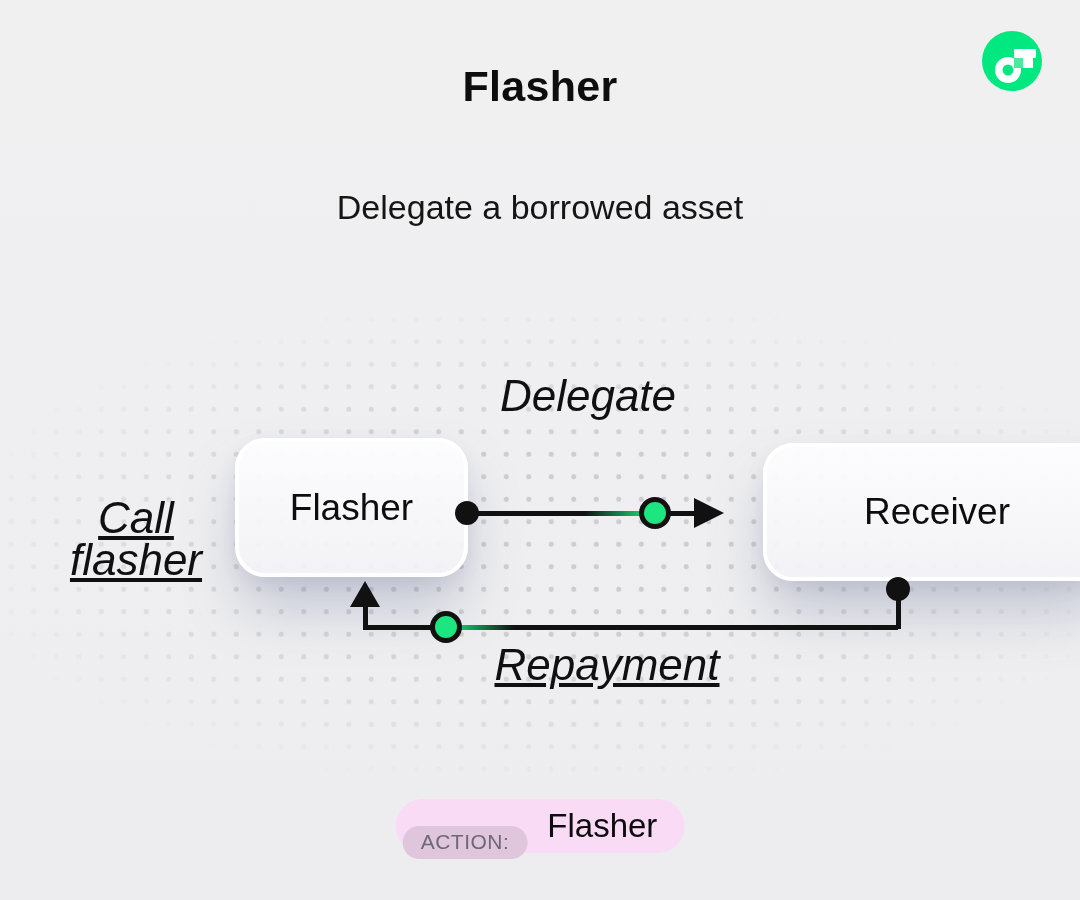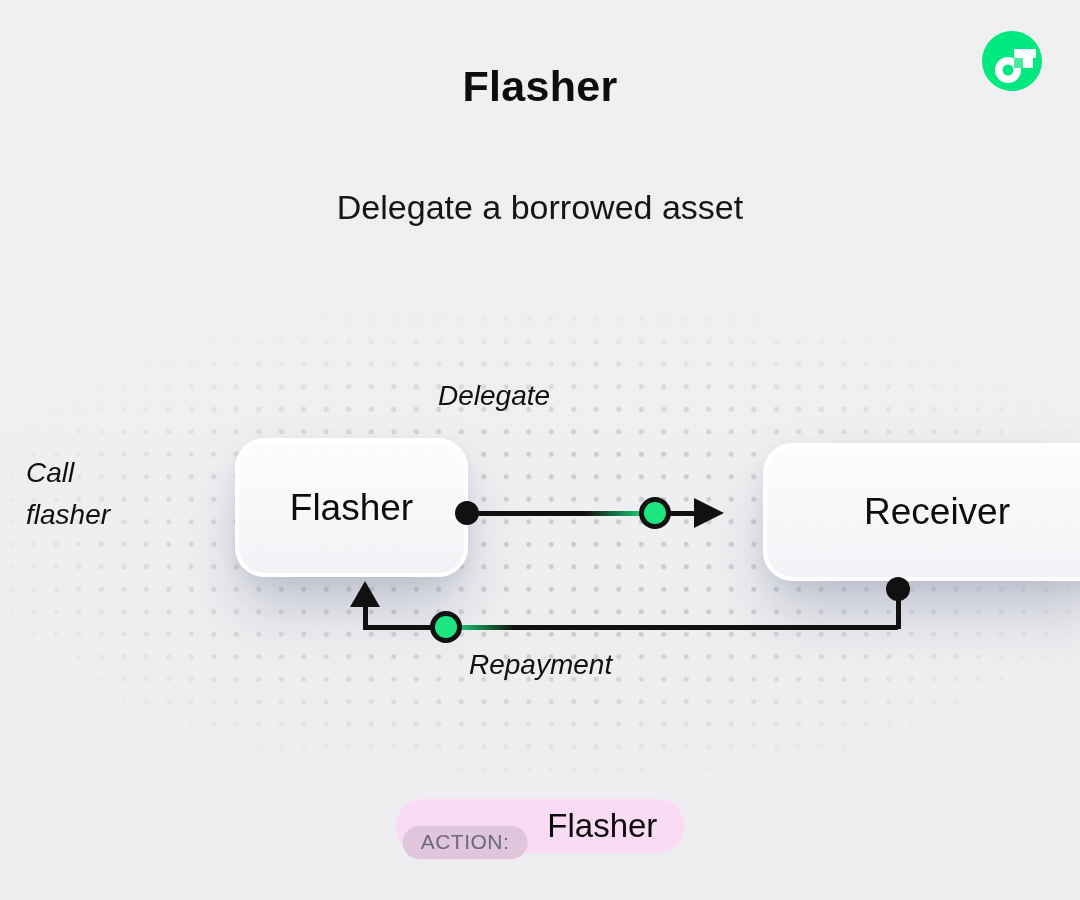--- a/index.html
+++ b/index.html
@@ -92,29 +92,29 @@
   .trail-right { background: linear-gradient(90deg, rgba(26,226,125,0) 0%, #16c96f 100%); }
   .trail-left  { background: linear-gradient(90deg, #16c96f 0%, rgba(26,226,125,0) 100%); }
   .arrowhead { position: absolute; background: #111; z-index: 3; }
   .arrow-right { width: 30px; height: 30px; clip-path: polygon(0 0, 100% 50%, 0 100%); }
   .arrow-up    { width: 30px; height: 26px; clip-path: polygon(50% 0, 100% 100%, 0 100%); }
 
   
   .edge-label {
     position: absolute;
     font-style: italic;
-    font-size: 28px;
+    font-size: 44px;
     line-height: 42px;
-    text-align: left;
+    text-align: center;
     color: #101010;
     z-index: 4;
   }
   .lbl-delegate  { left: 438px; top: 375px; width: 300px; }
-  .lbl-call      { left: 26px;  top: 452px; width: 220px; }
-  .lbl-repayment { left: 469px; top: 644px; width: 320px; }
+  .lbl-call      { left: 26px;  top: 497px; width: 220px; text-decoration: underline; }
+  .lbl-repayment { left: 447px; top: 644px; width: 320px; text-decoration: underline; }
 
   
   .action-pill {
     position: absolute;
     left: 50%; top: 799px;
     transform: translateX(-50%);
     height: 54px;
     border-radius: 27px;
     background: #f9dbf6;
     display: inline-flex;

